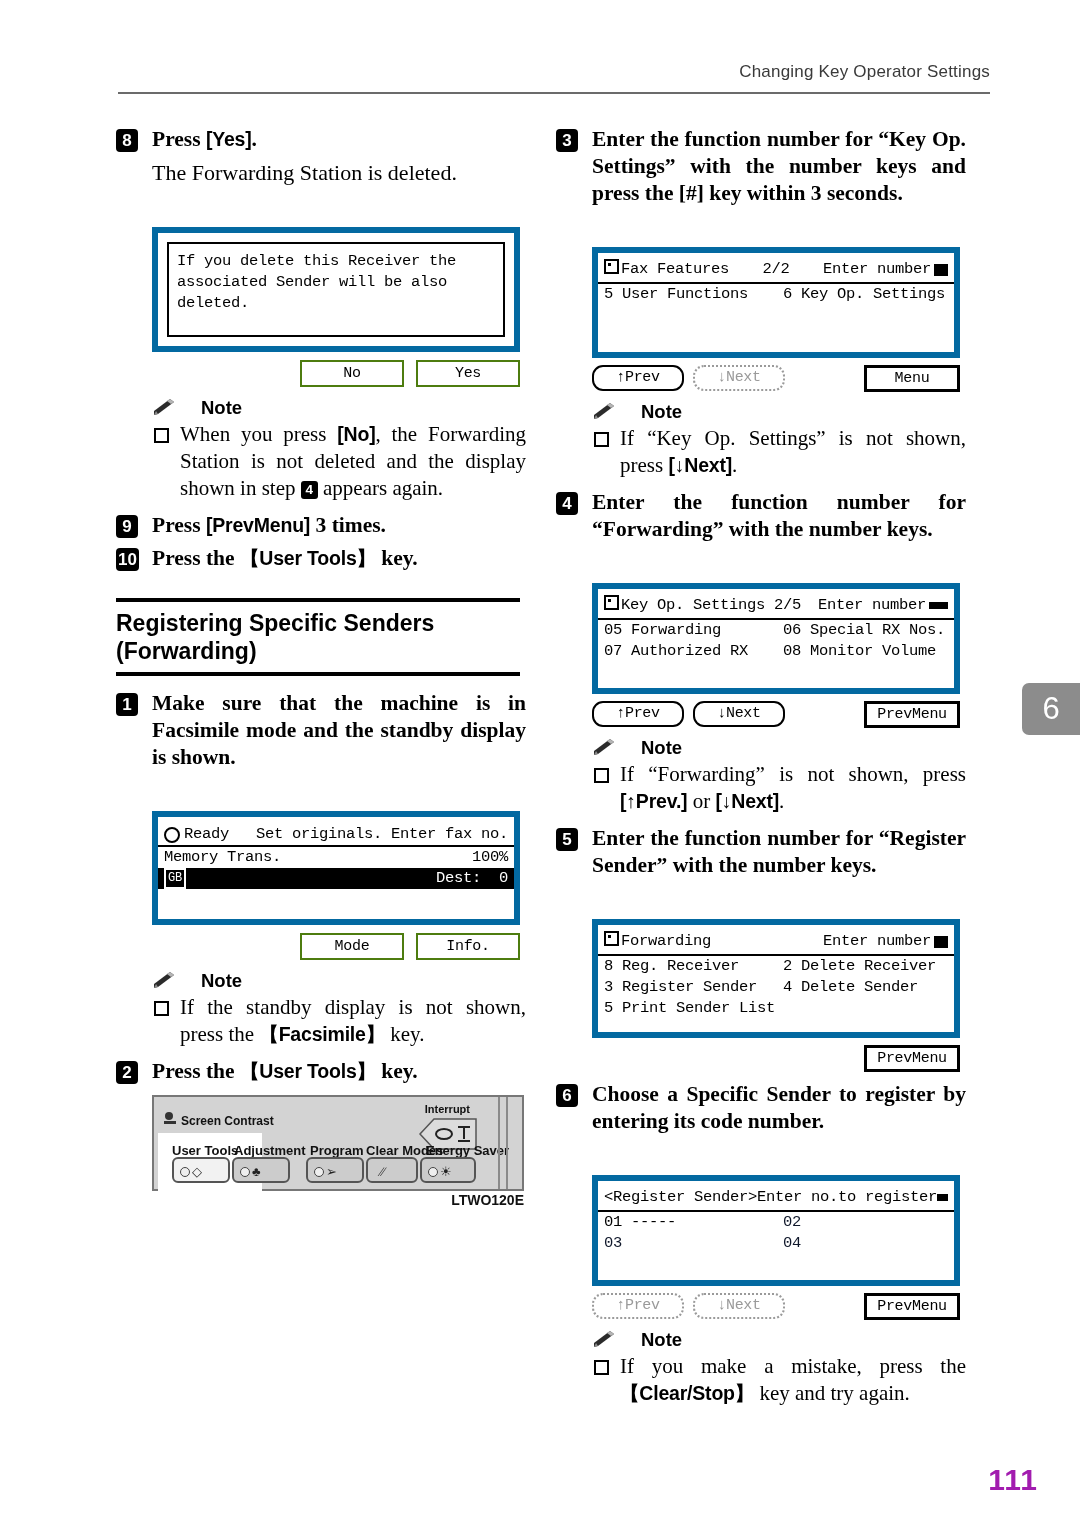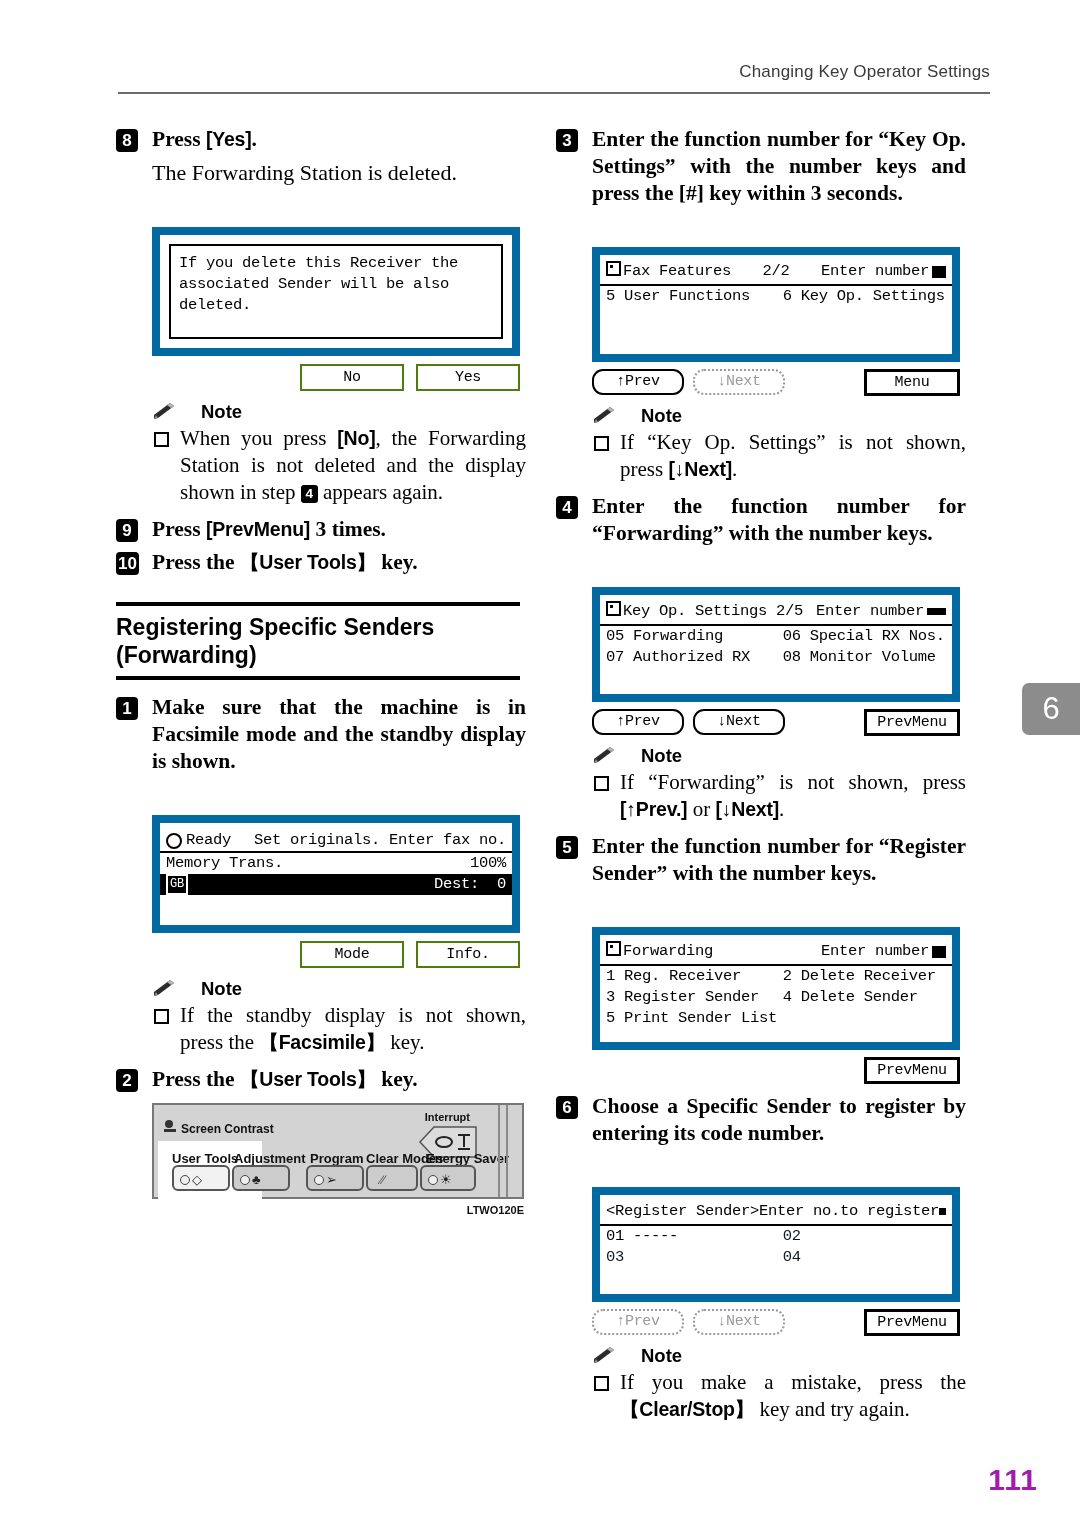--- a/index.html
+++ b/index.html
@@ -171,21 +171,21 @@
     font-family: "Liberation Sans", sans-serif;
     font-weight: bold;
     font-size: 23px;
     line-height: 28px;
     margin: 7px 0 7px 0;
   }
 
   
   .lcd-fig { margin: 8px 0 6px 36px; width: 368px; }
   .lcd {
-    border: 8px solid #0369a1;
+    border: 6px solid #0369a1;
     background: #fff;
     padding: 6px 0 0 0;
     box-sizing: border-box;
     margin-top: 40px;
   }
   .lcd-row {
     font-family: "Liberation Mono", monospace;
     font-size: 15.5px;
     line-height: 21px;
     white-space: pre;
@@ -351,21 +351,21 @@
     font-size: 13px;
     line-height: 18px;
     color: #222;
   }
   .fig-code {
     position: absolute;
     right: 0;
     bottom: -17px;
     font-family: "Liberation Sans", sans-serif;
     font-weight: bold;
-    font-size: 11px;
+    font-size: 14px;
     color: #111;
   }
   .interrupt-shape {
     position: absolute;
     right: 42px; top: 20px;
     width: 62px; height: 34px;
   }
 </style>
 </head>
 <body>
@@ -633,21 +633,21 @@
   <div class="lcd-fig" style="margin-left:36px;">
     <div class="lcd">
       <div class="lcd-titlebar">
         <span class="t-left"><span class="sq-icon"></span></span>
         <span class="t-left">Forwarding</span>
         <span class="t-right" style="margin-left:auto;">Enter number</span>
         <span class="cursor-blk"></span>
       </div>
       <div class="lcd-body" style="min-height:70px;">
         <div class="lcd-cols">
-          <span class="lcd-row c1" style="padding:0;">1 Reg. Receiver</span>
+          <span class="lcd-row c1" style="padding:0;">8 Reg. Receiver</span>
           <span class="lcd-row c2" style="padding:0;">2 Delete Receiver</span>
         </div>
         <div class="lcd-cols">
           <span class="lcd-row c1" style="padding:0;">3 Register Sender</span>
           <span class="lcd-row c2" style="padding:0;">4 Delete Sender</span>
         </div>
         <div class="lcd-cols">
           <span class="lcd-row c1" style="padding:0;">5 Print Sender List</span>
           <span class="lcd-row c2" style="padding:0;"></span>
         </div>

